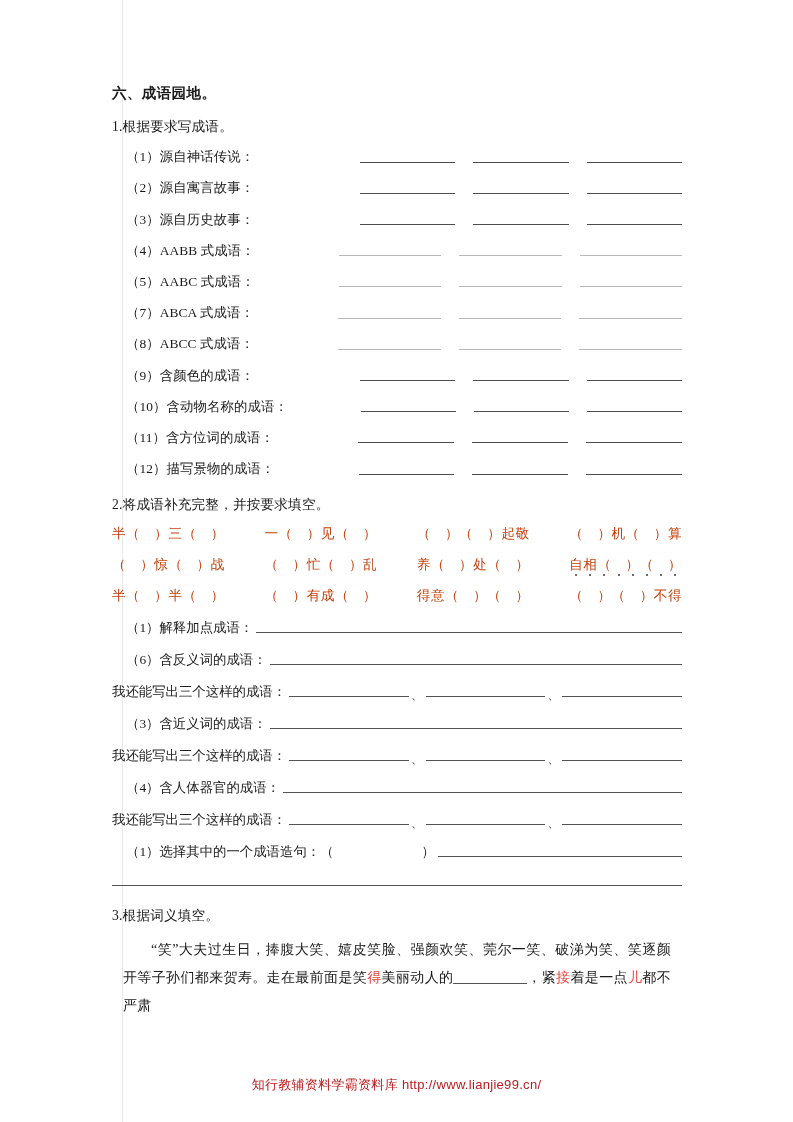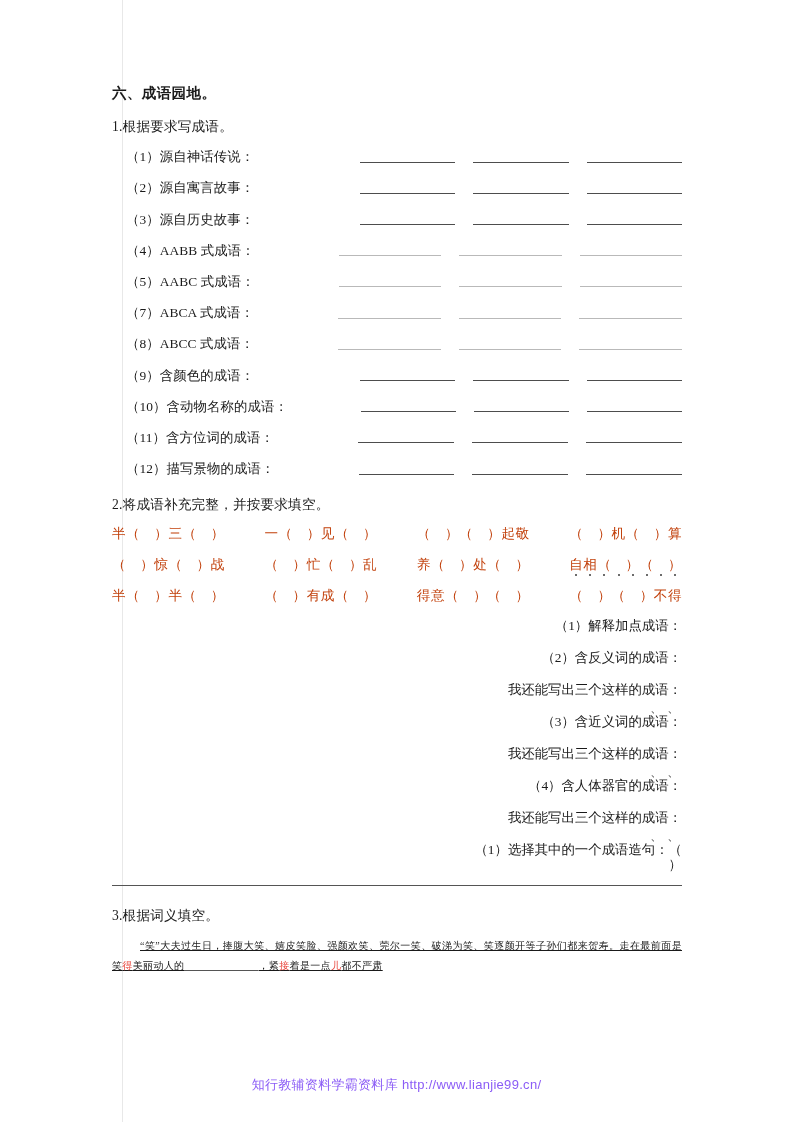--- a/index.html
+++ b/index.html
@@ -113,21 +113,20 @@
     border-radius: 50%;
     background: #3b3b3b;
   }
 
   
   .sub-row {
     display: flex;
     align-items: flex-end;
     margin-bottom: 14px;
     height: 18px;
-    flex-direction: column;
   }
   .sub-label {
     font-size: 13.4px;
     white-space: nowrap;
     line-height: 1.15;
   }
   .sub-label.indent { padding-left: 14px; }
   .sub-line {
     flex: 1;
     border-bottom: 1.4px solid #555;
@@ -162,46 +161,45 @@
   .long-rule {
     border-bottom: 1.6px solid #555;
     height: 1px;
     margin-top: 24px;
     margin-bottom: 22px;
     width: 100%;
   }
 
   
   .para {
-    font-size: 10px;
+    font-size: 14px;
     line-height: 2.0;
     letter-spacing: 0.35px;
     text-align: justify;
-    margin: 0;
-    text-decoration: underline;
+    margin: 11px;
   }
   .para .ind { display: inline-block; width: 28px; }
   .hl { color: #e8463c; }
   .inline-blank {
     display: inline-block;
     width: 74px;
     border-bottom: 1.4px solid #555;
     vertical-align: -2px;
   }
 
   
   .footer {
     position: absolute;
     left: 0;
     top: 1076px;
     width: 793px;
     text-align: center;
     font-family: "Liberation Sans", "DejaVu Sans", sans-serif;
     font-size: 13px;
-    color: #8b5cf6;
+    color: #b91c1c;
     letter-spacing: 0.3px;
   }
 </style>
 </head>
 <body>
 
 <div class="page">
 
   <div class="frame-left"></div>
 
@@ -343,21 +341,21 @@
             <span class="gap" style="width: 20px;"></span>
             <span class="idiom-cell">（　）（　）不得</span>
           </div>
         </div>
       <div id="q2-sub">
           <div class="sub-row">
             <div class="sub-label indent">（1）解释加点成语：</div>
             <div class="sub-line"></div>
           </div>
           <div class="sub-row">
-            <div class="sub-label indent">（2）含反义词的成语：</div>
+            <div class="sub-label indent">（6）含反义词的成语：</div>
             <div class="sub-line"></div>
           </div>
           <div class="sub-row">
             <div class="sub-label">我还能写出三个这样的成语：</div>
             <div class="triple">
               <div class="seg"></div>
               <div class="sep">、</div>
               <div class="seg"></div>
               <div class="sep">、</div>
               <div class="seg"></div>

